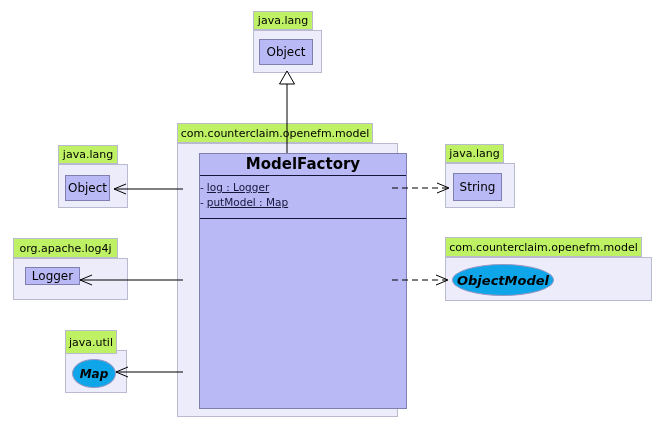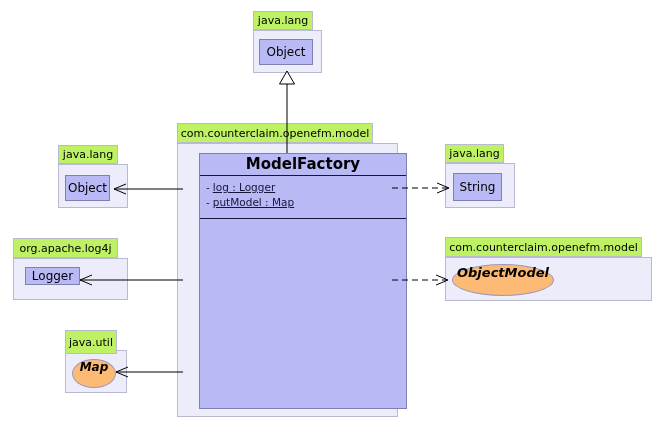--- a/index.html
+++ b/index.html
@@ -16,36 +16,36 @@
   .pkg-body{
     position:absolute;left:0;background:#ececfb;border:1px solid #b9b9cf;
     box-sizing:border-box;z-index:1;
   }
   .classbox{
     position:absolute;background:#b9b9f5;border:1px solid #7f7fb2;box-sizing:border-box;
     display:flex;align-items:center;justify-content:center;
     font-weight:normal;font-size:12px;color:#000;z-index:3;white-space:nowrap;
   }
   .iface{
-    position:absolute;background:#fdba74;border:1px solid #9898c2;border-radius:50%;
-    display:flex;align-items:flex-start;justify-content:center;
+    position:absolute;background:#0ea5e9;border:1px solid #9898c2;border-radius:50%;
+    display:flex;align-items:center;justify-content:center;
     font-weight:bold;font-style:italic;font-size:12px;color:#000;z-index:3;white-space:nowrap;
   }
   .mf-box{
     position:absolute;background:#b9b9f5;border:1px solid #7f7fb2;box-sizing:border-box;
     z-index:3;
     margin-left:16px;
   }
   .mf-title{
     height:21px;line-height:21px;text-align:center;font-weight:bold;font-size:15px;
     color:#000;border-bottom:1px solid #15153a;
   }
   .mf-attrs{padding:4px 0 8px 0;border-bottom:1px solid #15153a;}
   .member{
-    padding-left:6px;font-size:10.5px;line-height:15px;color:#15153a;white-space:nowrap;
+    font-size:10.5px;line-height:15px;color:#15153a;white-space:nowrap;
   }
   .member .pfx{margin-right:3px;text-decoration:none;display:inline-block;}
   .member .u{text-decoration:underline;}
   .mf-methods{padding-top:3px;}
   .mm2{margin-top:7px;}
   .mm3{margin-top:2px;}
   #edges{position:absolute;left:0;top:0;z-index:5;pointer-events:none;}
   #edges line, #edges polyline{stroke:#000;stroke-width:1;fill:none;}
   #edges polygon{fill:#fff;stroke:#000;stroke-width:1;}
 </style>

